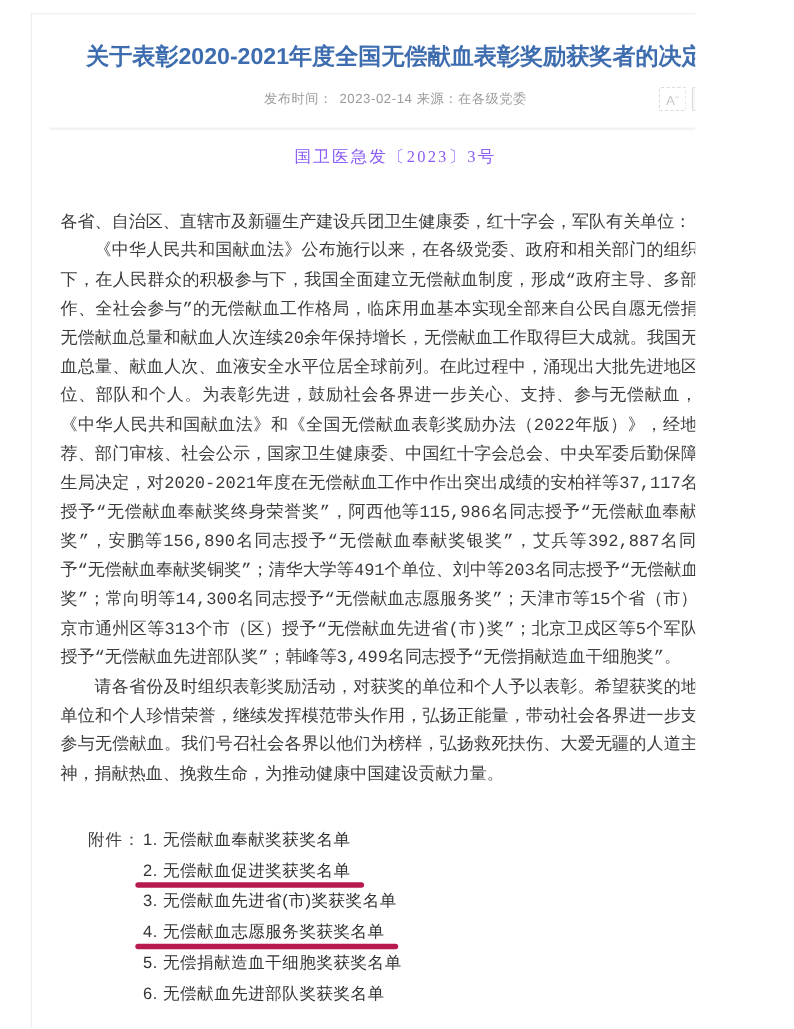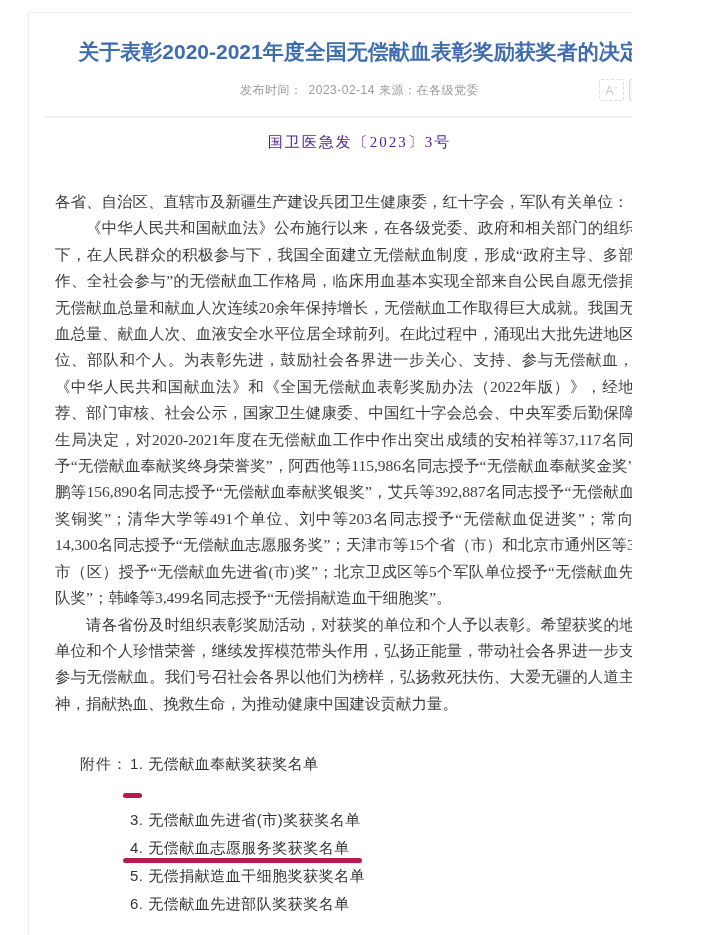--- a/index.html
+++ b/index.html
@@ -37,30 +37,30 @@
     display:flex; align-items:center; justify-content:center;
     padding:0; cursor:pointer;
   }
   .tbtn.dashed { border-style:dashed; background:#ffffff; color:#c6c6c6; }
 
   .divider { margin:17px 15px 0 16px; border:none; border-top:2px solid #f1f1f1; }
 
   .doc-number {
     margin-top:15px; text-align:center;
     font-family:"Liberation Serif", serif;
-    font-size:15px; color:#4c1d95; letter-spacing:2px;
+    font-size:15px; color:#8b5cf6; letter-spacing:2px;
   }
 
   .doc-body {
     margin:37px 24px 0 26px;
     font-family:"Liberation Serif", serif;
     font-size:15.5px; line-height:26.4px; color:#3c3c3c;
     text-align:justify;
   }
-  .doc-body p { margin:0; }
+  .doc-body p { margin:0;font-family:Liberation Mono, monospace; }
   .doc-body p.indent { text-indent:2em; }
 
   .attachments {
     margin:33px 0 0 51px; display:flex; align-items:flex-start;
     font-size:15px; color:#333333;
   }
   .att-label {
     flex:none; font-family:Liberation Serif, serif;
     line-height:28px; letter-spacing:1px; color:#3c3c3c;
   }
@@ -112,21 +112,21 @@
       <p class="indent">请各省份及时组织表彰奖励活动，对获奖的单位和个人予以表彰。希望获奖的地方、单位和个人珍惜荣誉，继续发挥模范带头作用，弘扬正能量，带动社会各界进一步支持和参与无偿献血。我们号召社会各界以他们为榜样，弘扬救死扶伤、大爱无疆的人道主义精神，捐献热血、挽救生命，为推动健康中国建设贡献力量。</p>
     </div>
 
     <div class="attachments">
       <span class="att-label">附件：</span>
       <div class="att-list">
         <div class="att-item">
           <span class="att-text"><span>1. 无偿献血奉献奖获奖名单</span></span>
         </div>
         <div class="att-item underlined">
-          <span class="att-text"><i class="marker"></i></span>
+          <span class="att-text"><span>2. 无偿献血促进奖获奖名单</span><i class="marker"></i></span>
         </div>
         <div class="att-item">
           <span class="att-text"><span>3. 无偿献血先进省(市)奖获奖名单</span></span>
         </div>
         <div class="att-item underlined">
           <span class="att-text"><span>4. 无偿献血志愿服务奖获奖名单</span><i class="marker"></i></span>
         </div>
         <div class="att-item">
           <span class="att-text"><span>5. 无偿捐献造血干细胞奖获奖名单</span></span>
         </div>

